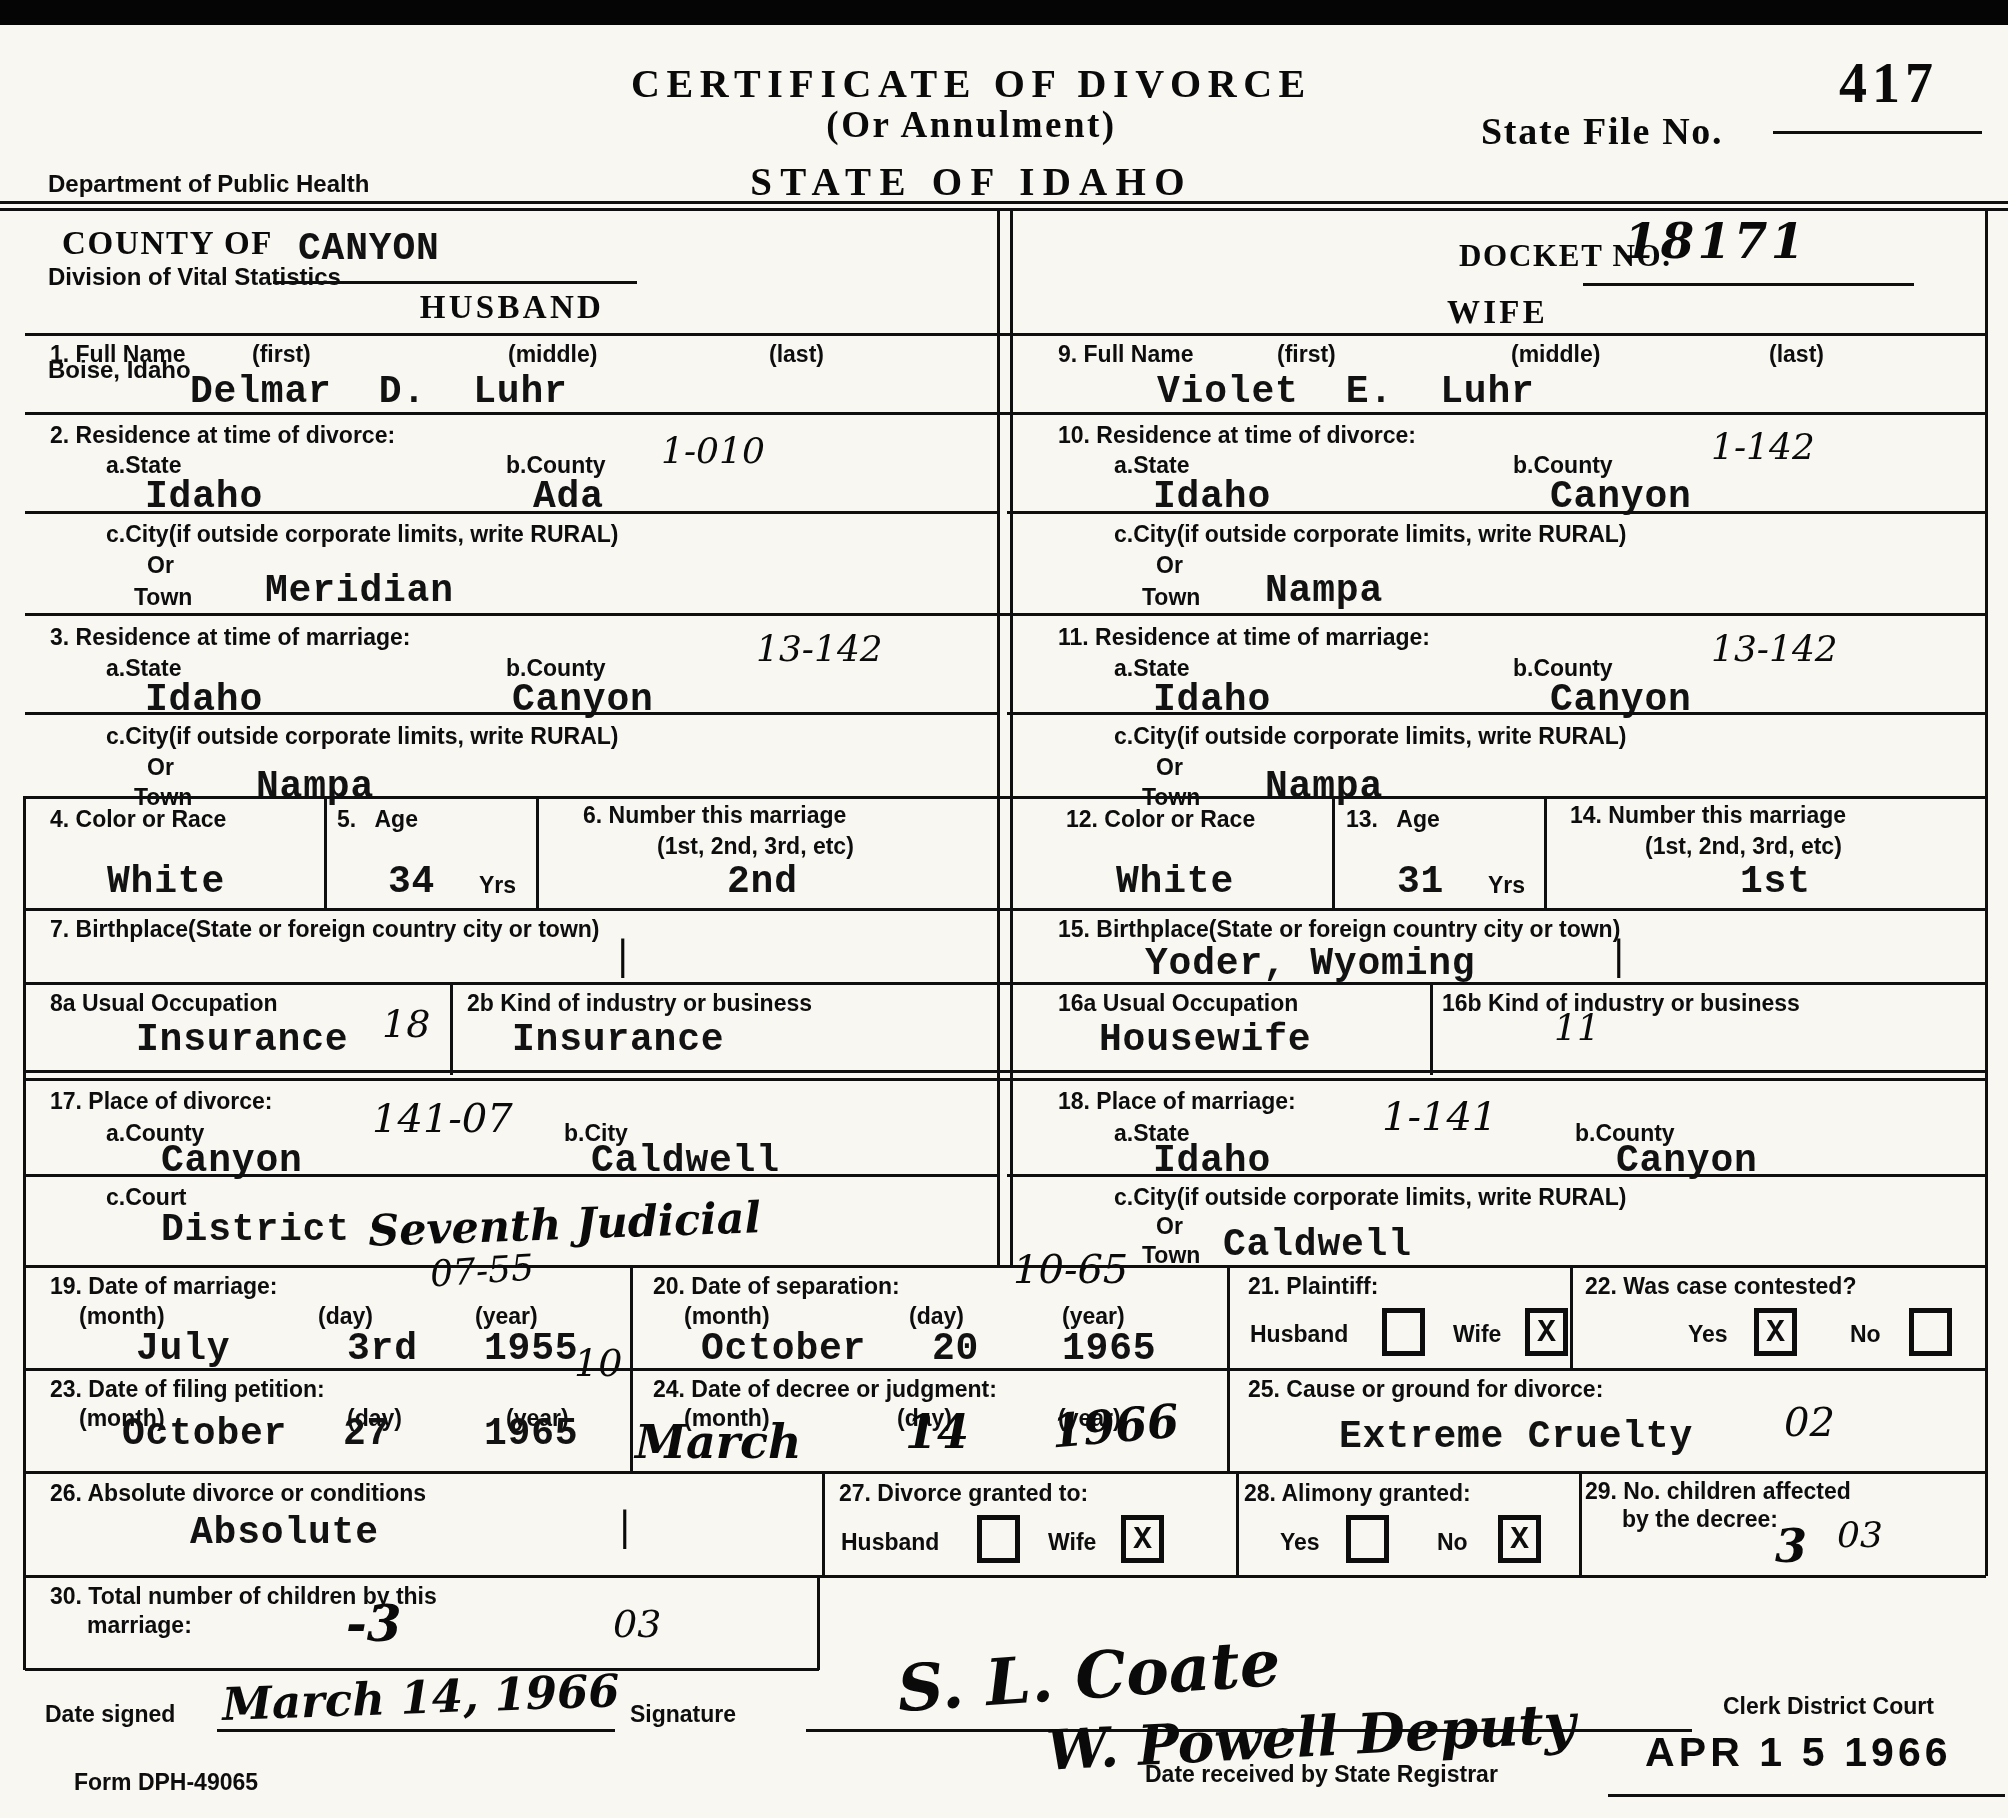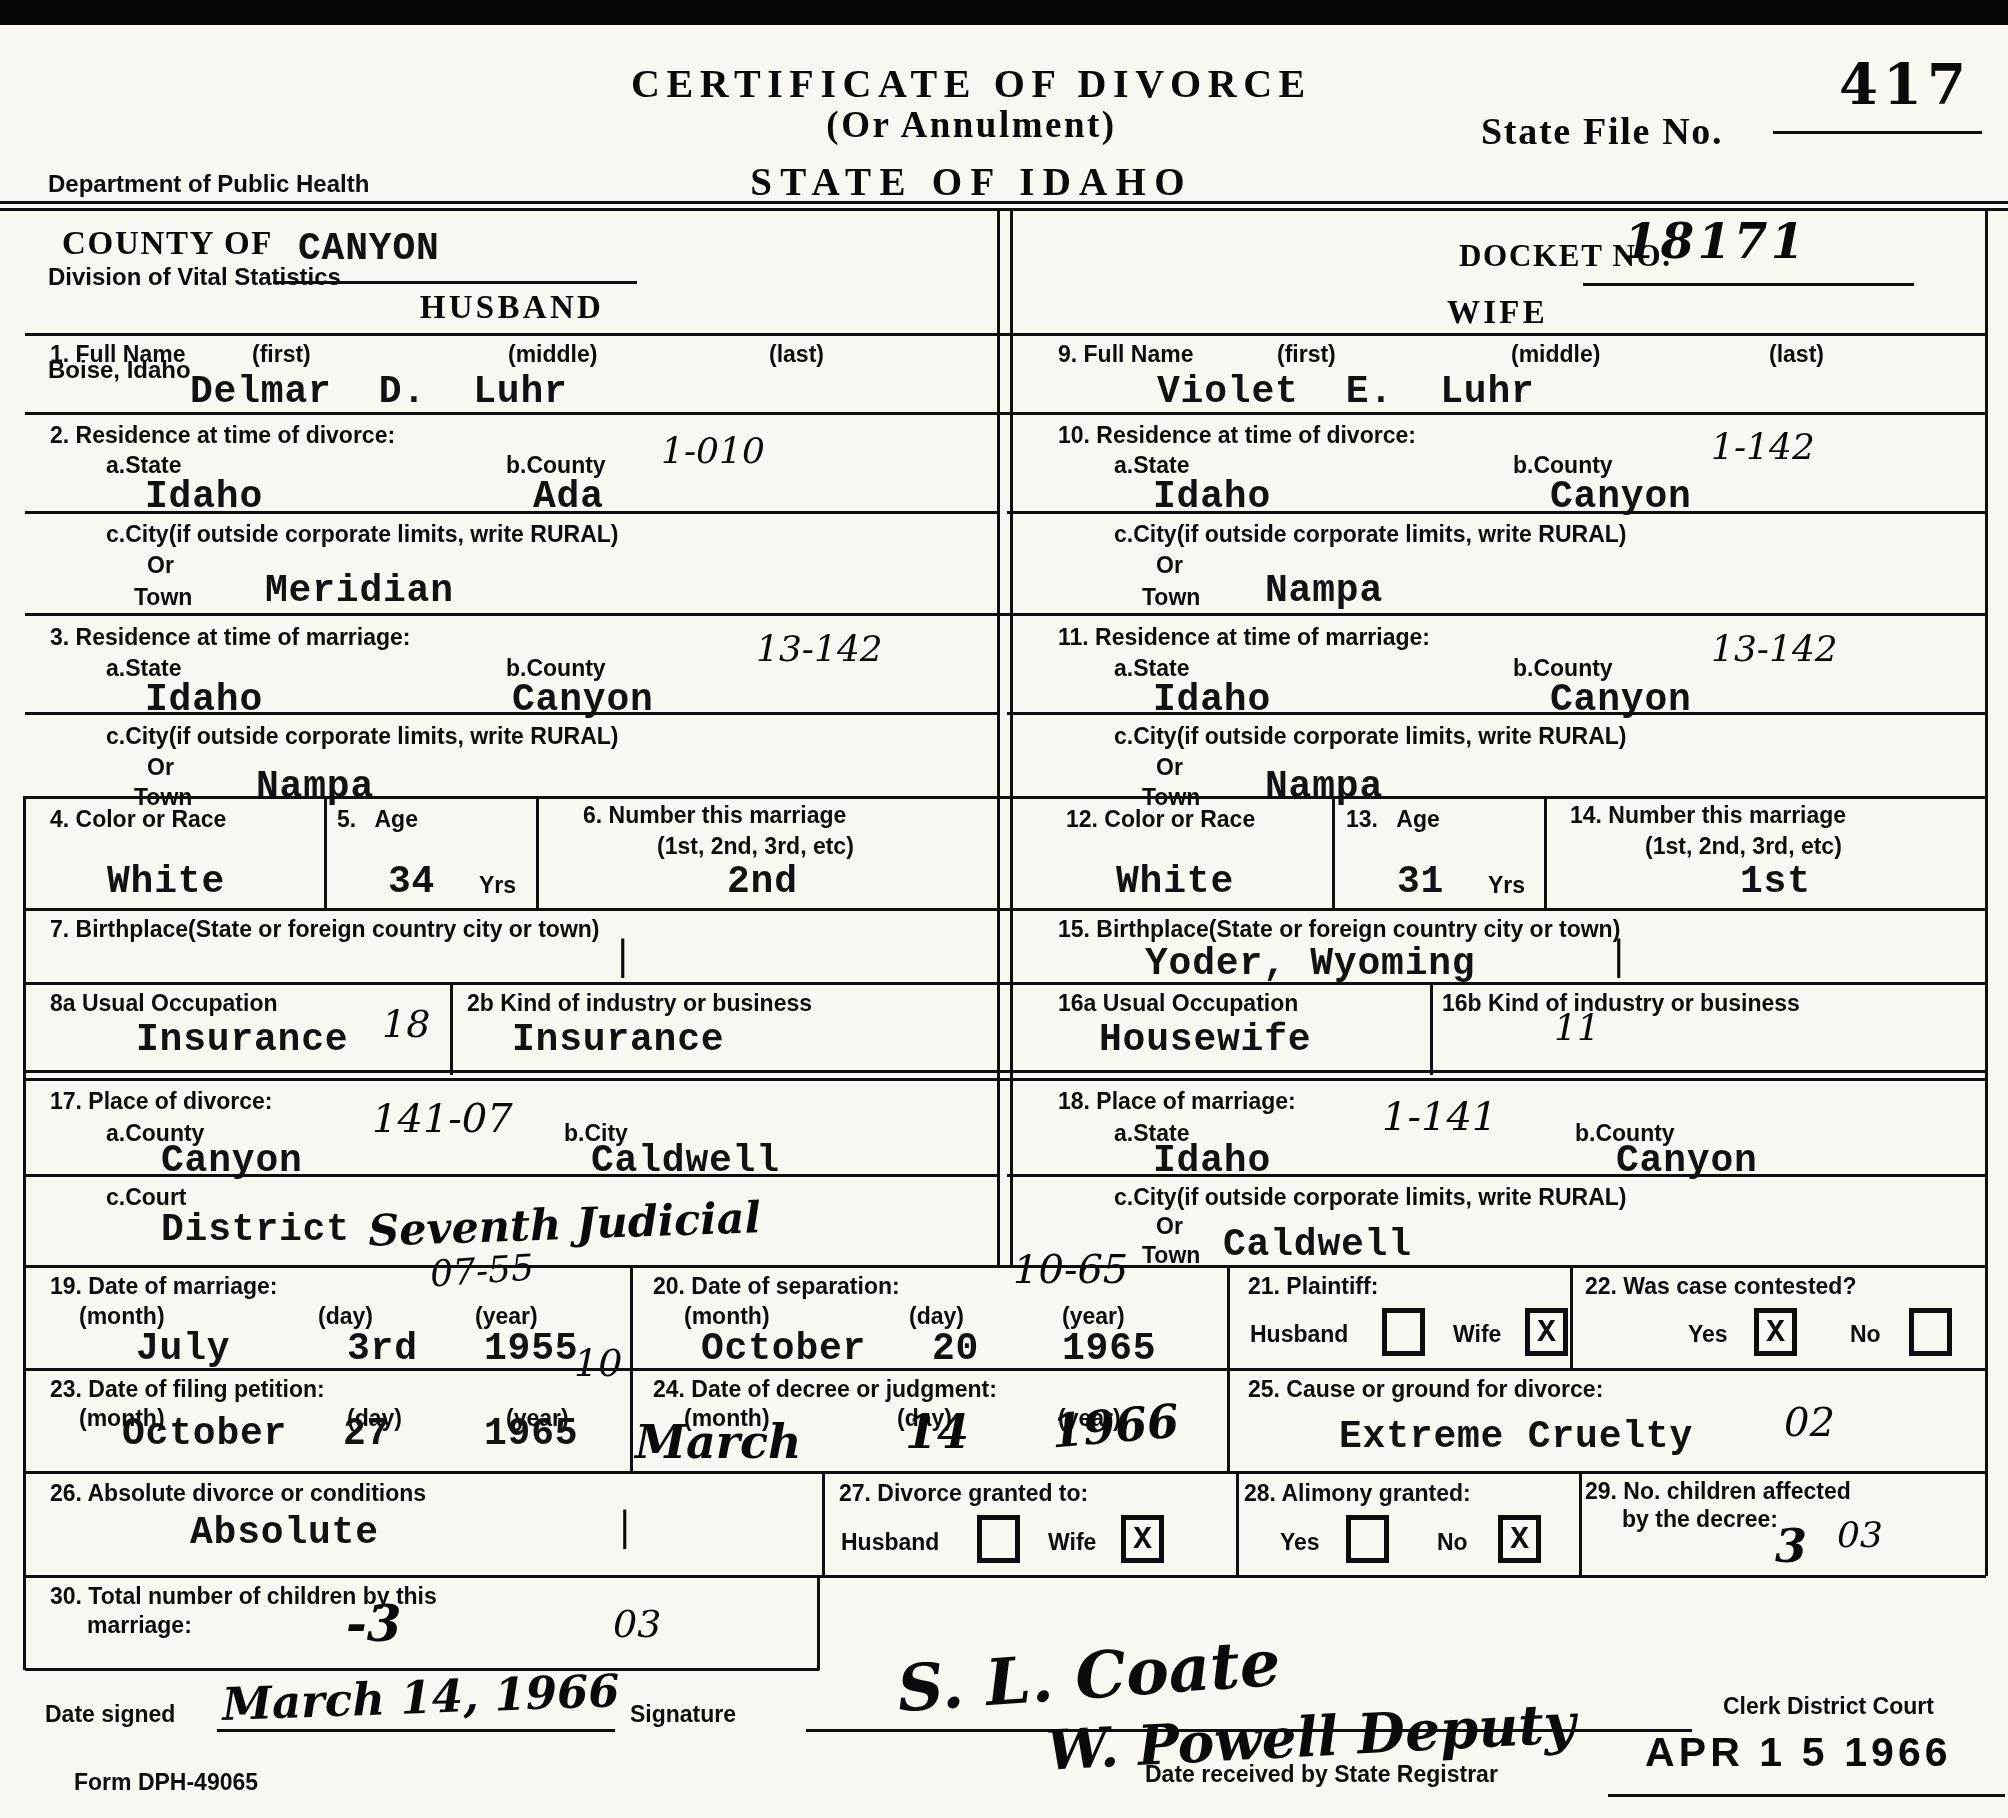--- a/index.html
+++ b/index.html
@@ -4,21 +4,21 @@
 <style>
   html,body{margin:0;padding:0;background:#555;}
   .page{position:relative;width:2009px;height:1818px;background:#f8f7f2;overflow:hidden;
         font-family:"Liberation Sans",sans-serif;color:#0d0d0d;}
   .abs{position:absolute;white-space:pre;}
   .lbl{font:bold 23px "Liberation Sans",sans-serif;color:#0d0d0d;}
   .typed{font:bold 38px "Liberation Mono",monospace;color:#121212;letter-spacing:0.8px;}
   .ser{font-family:"Liberation Serif",serif;font-weight:bold;color:#0a0a0a;}
   .hand{font-family:"DejaVu Serif",serif;font-style:italic;color:#0a0a0a;}
   .hand.b{font-weight:bold;}
-  .hand.up{font-style:normal;}
+  .hand.up{font-style:normal;font-family:Liberation Serif, serif;}
   .hr{position:absolute;background:#0f0f0f;height:3.3px;}
   .vr{position:absolute;background:#0f0f0f;width:3.3px;}
   .cb{position:absolute;width:33px;height:38px;border:5px solid #0d0d0d;display:flex;
       align-items:center;justify-content:center;font:bold 31px "Liberation Mono",monospace;color:#0d0d0d;}
   .topbar{position:absolute;left:0;top:0;width:2009px;height:25px;background:#050505;}
 </style>
 </head>
 <body>
 
 <div class="page">

